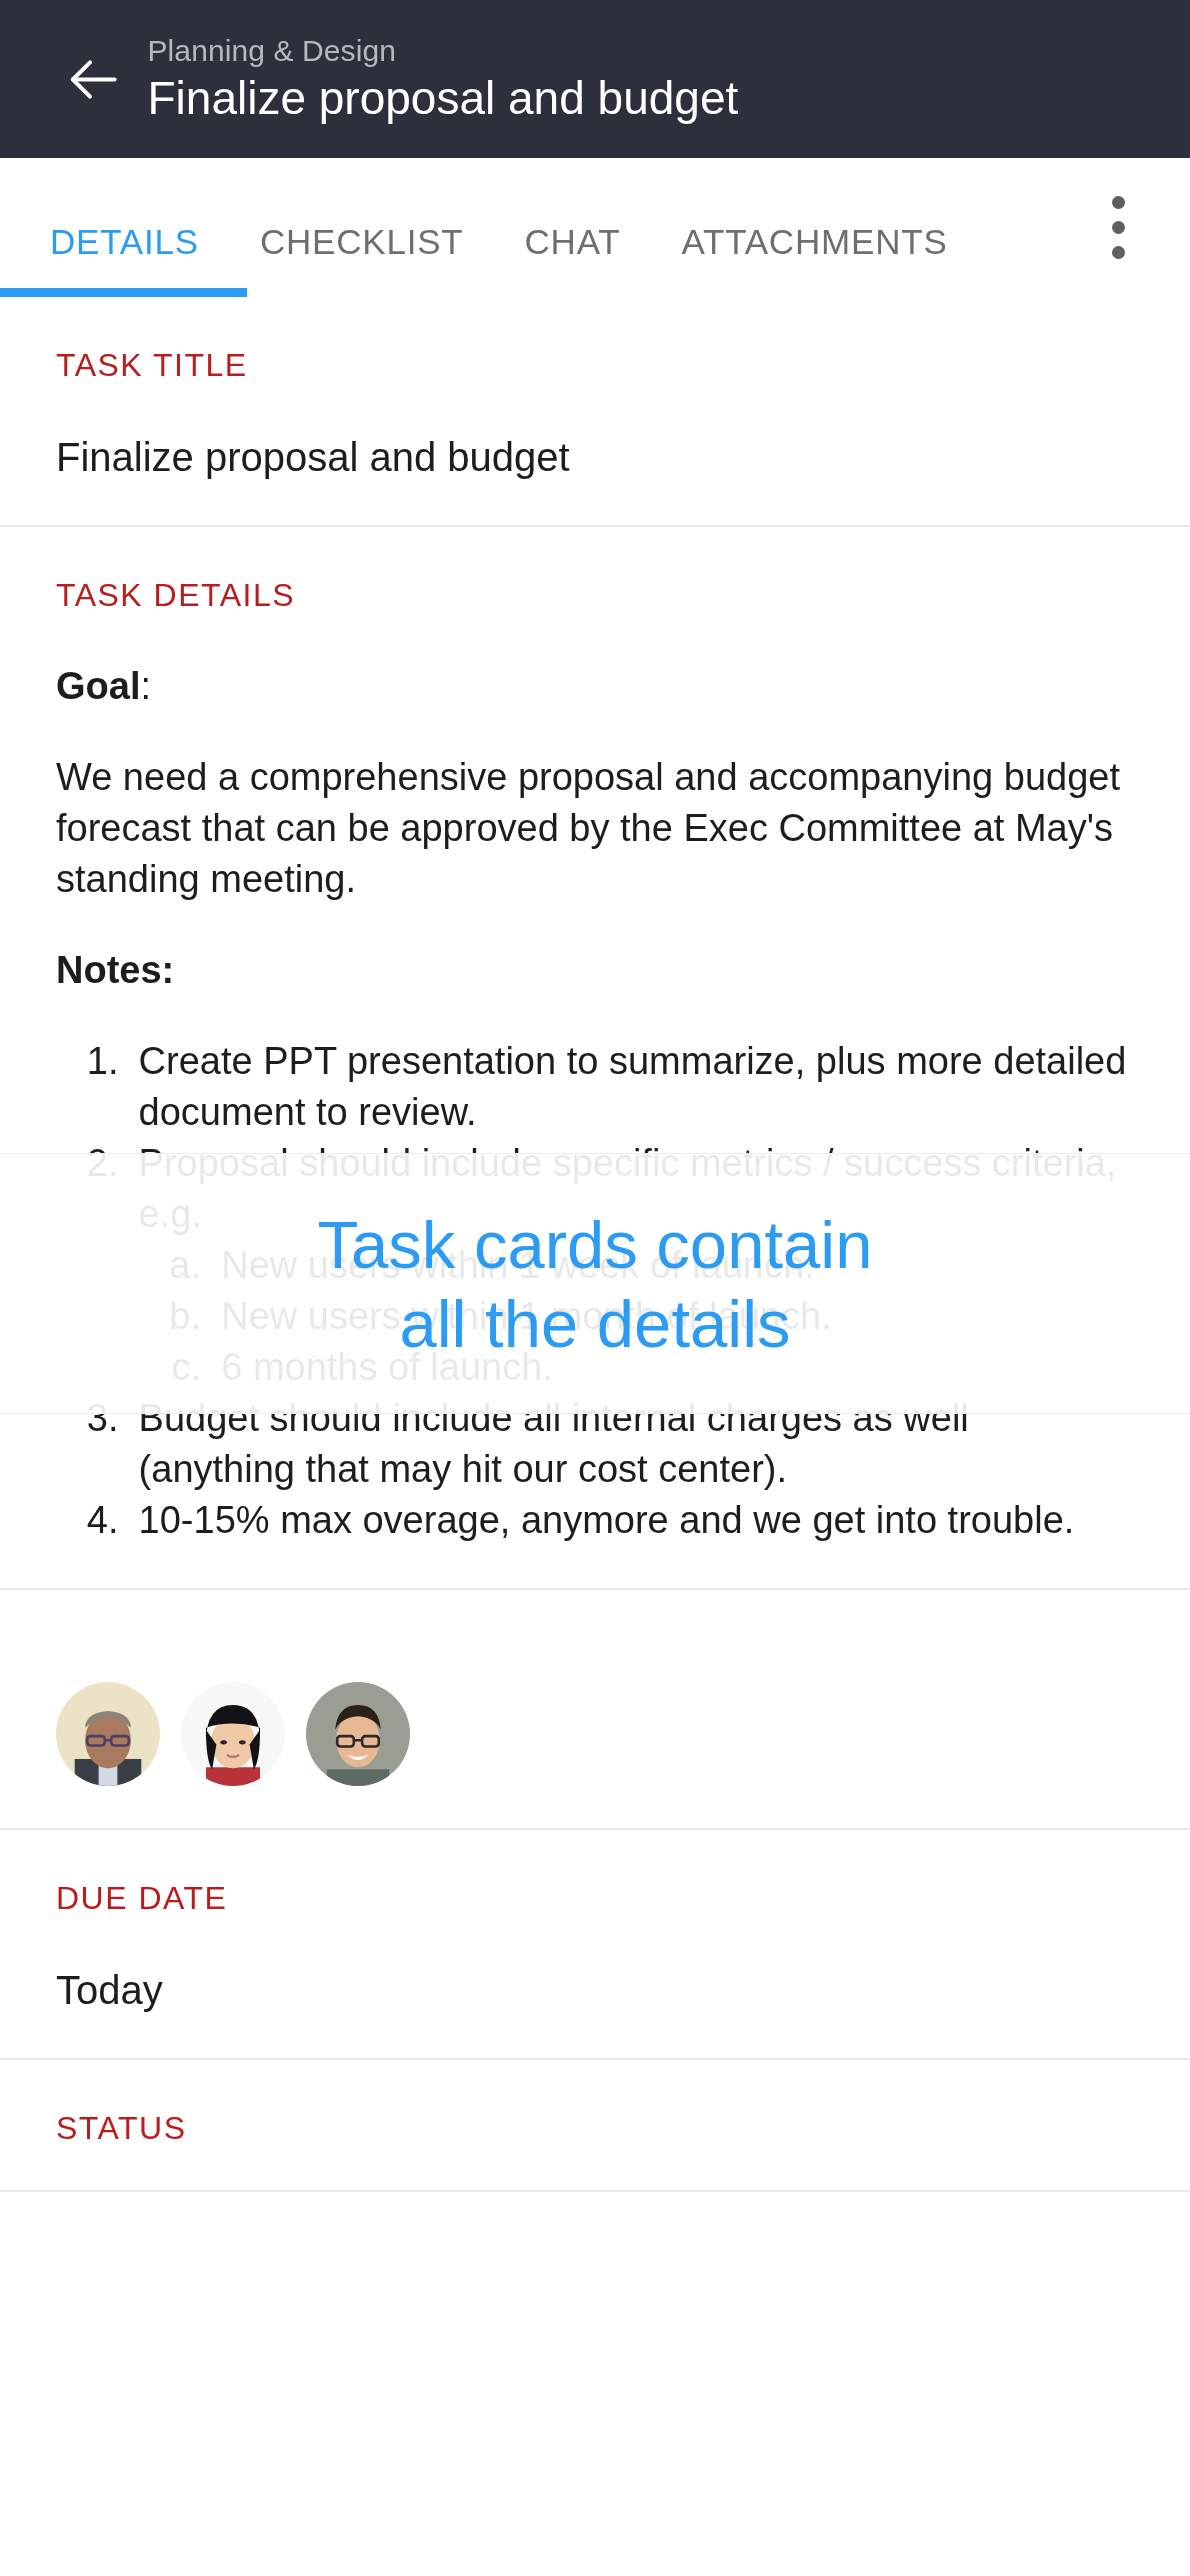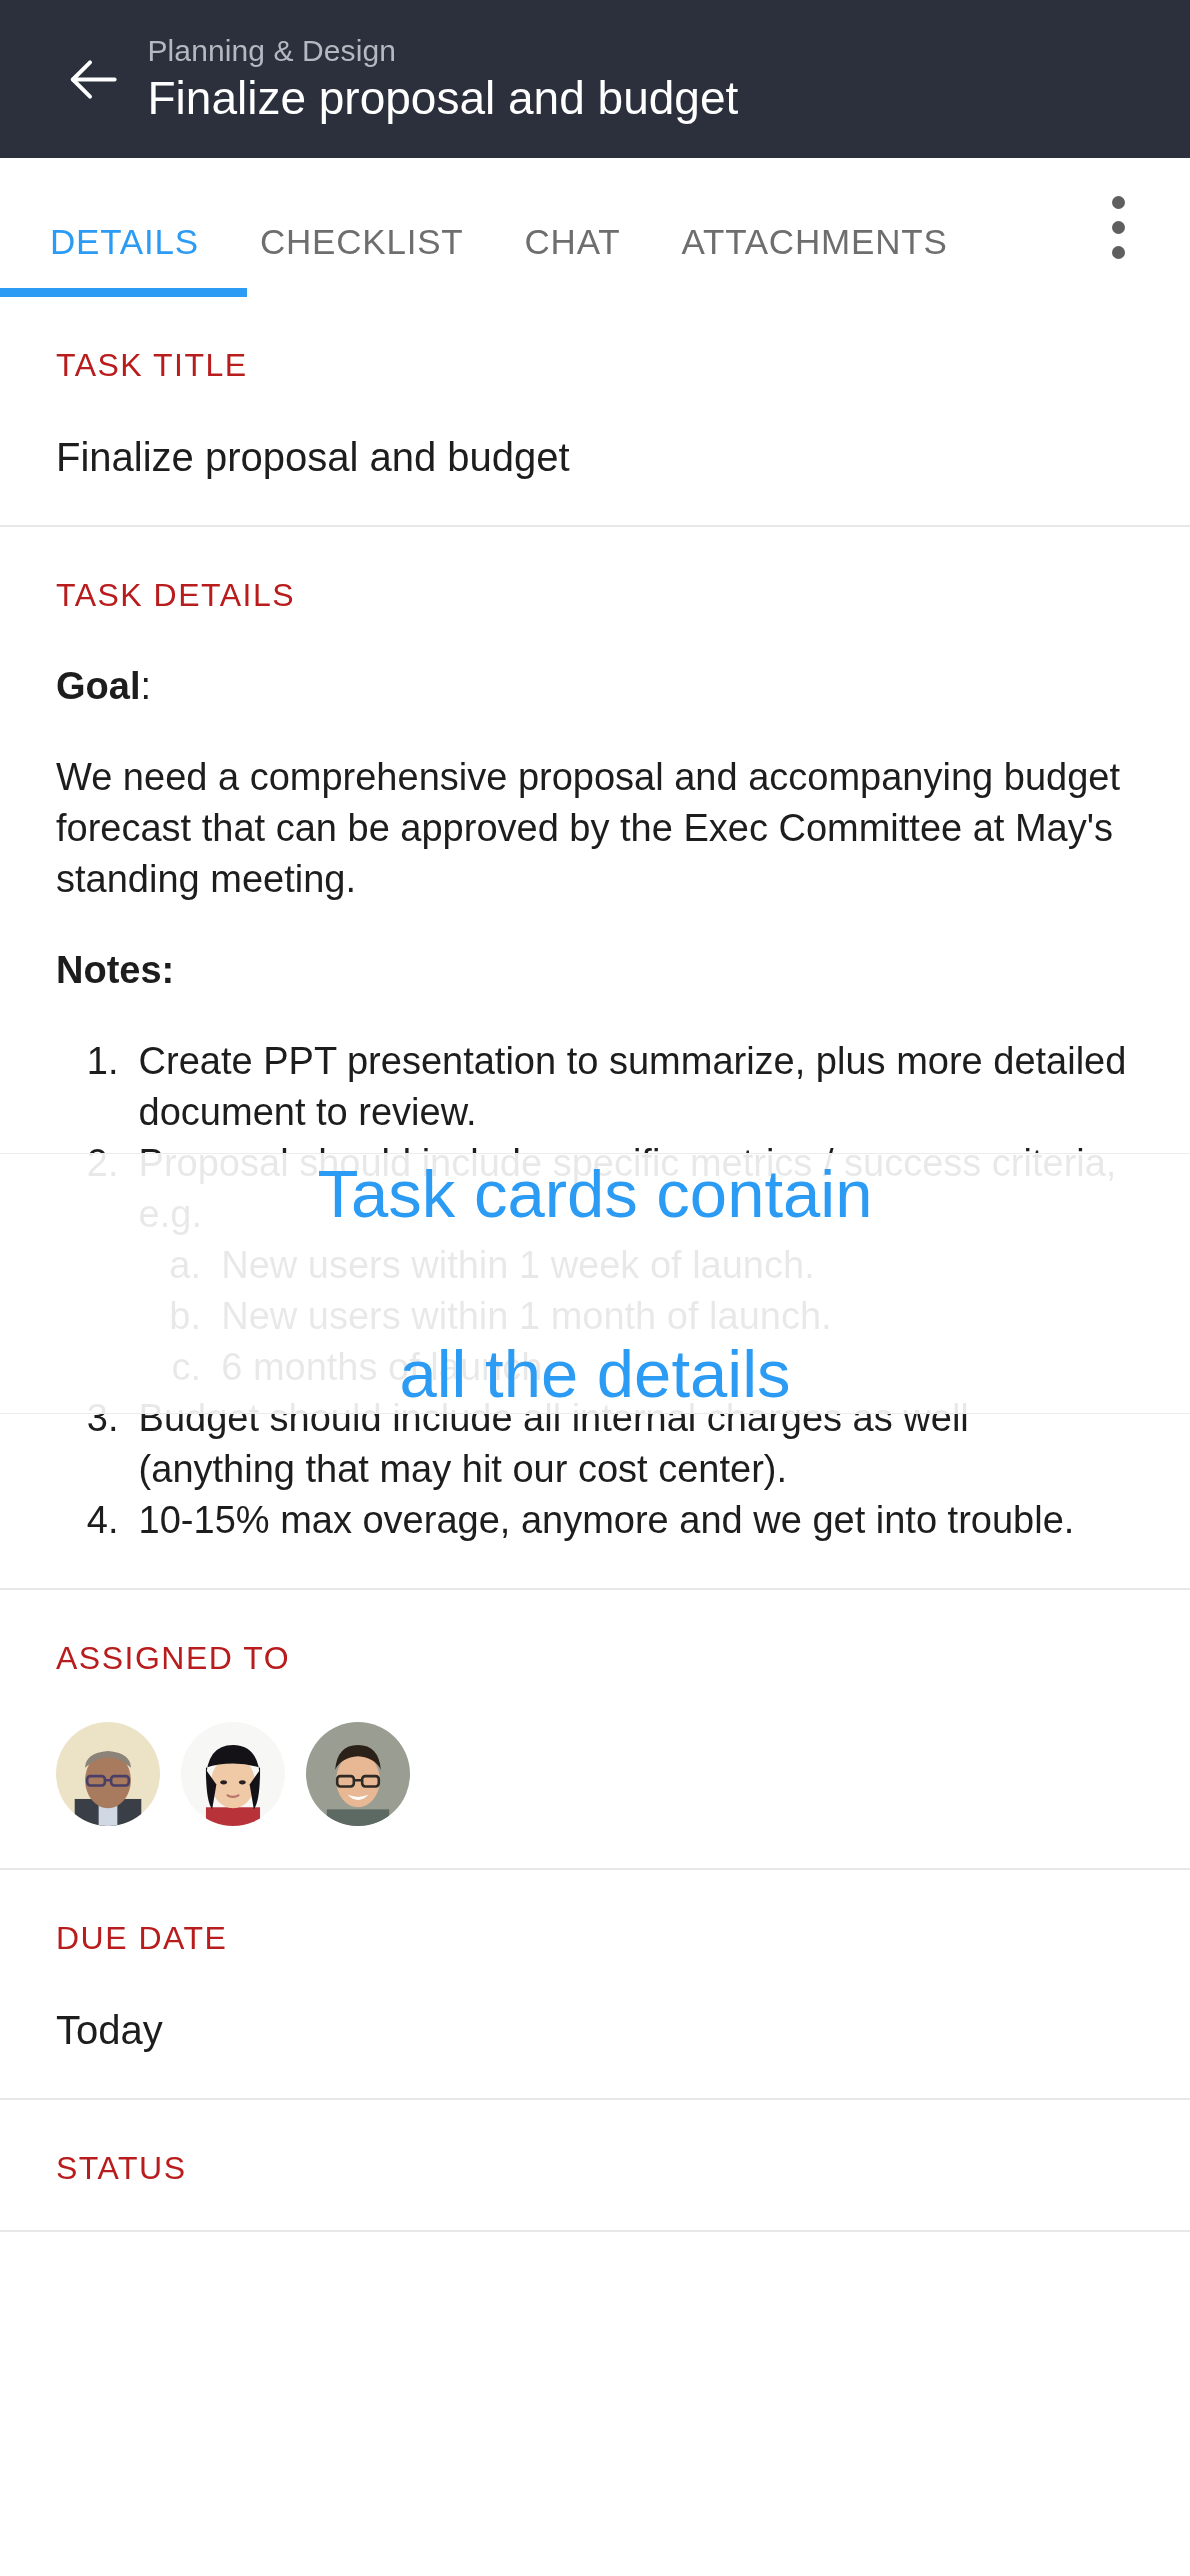--- a/index.html
+++ b/index.html
@@ -174,21 +174,21 @@
     left: 0;
     top: 1153px;
     width: 1190px;
     height: 261px;
     background: rgba(255,255,255,0.90);
     border-top: 1.9px solid #ececec;
     border-bottom: 1.9px solid #ececec;
     display: flex;
     flex-direction: column;
     align-items: center;
-    justify-content: space-between;
+    justify-content: center;
     pointer-events: none;
     box-sizing: border-box;
   }
   .coach-line {
     color: #2b9bf4;
     font-size: 67px;
     line-height: 79px;
     text-align: center;
     white-space: nowrap;
   }
@@ -251,21 +251,20 @@
         <span>Budget should include all internal charges as well (anything that may hit our cost center).</span>
       </li>
       <li>
         <span>10-15% max overage, anymore and we get into trouble.</span>
       </li>
     </ol>
   </div>
 </div>
 
 <div class="section">
-  <div class="sec-label">ASSIGNED TO</div>
   <div class="avatars">
     <div class="avatar">
       <svg width="104" height="104" viewBox="0 0 100 100">
         <rect width="100" height="100" fill="#ece3c6"></rect>
         <rect x="18" y="74" width="64" height="30" fill="#3a3f47"></rect>
         <rect x="41" y="72" width="18" height="32" fill="#cfd8e3"></rect>
         <ellipse cx="50" cy="56" rx="22" ry="27" fill="#a87b5e"></ellipse>
         <path d="M28 44 Q50 24 72 44 Q72 30 50 28 Q28 30 28 44 Z" fill="#8c8379"></path>
         <rect x="30" y="52" width="17" height="9" rx="3" fill="none" stroke="#4a3f66" stroke-width="2.5"></rect>
         <rect x="53" y="52" width="17" height="9" rx="3" fill="none" stroke="#4a3f66" stroke-width="2.5"></rect>

